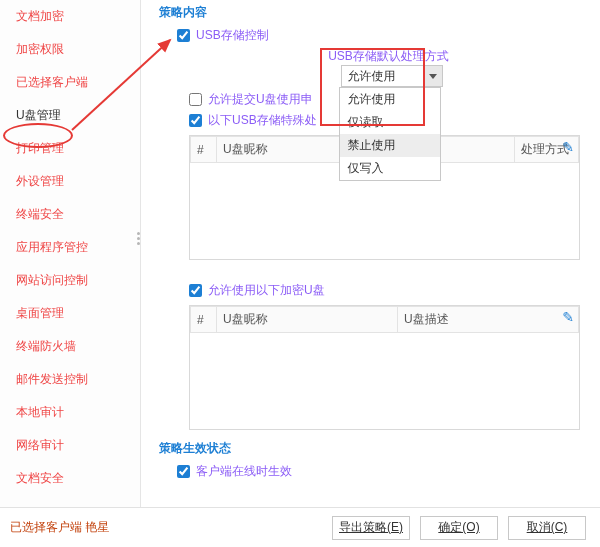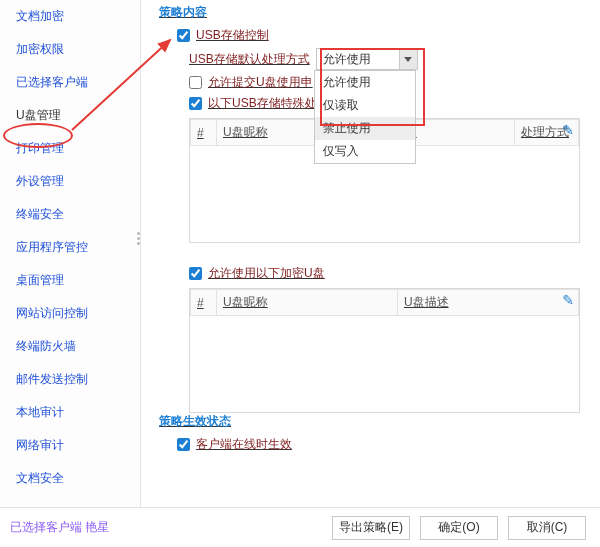--- a/index.html
+++ b/index.html
@@ -8,21 +8,21 @@
 
   
   .sidebar {
     position: absolute; left: 0; top: 0; width: 140px; height: 100%;
     background: #fdfdfd;
   }
   .sidebar-inner {
     height: 506px; overflow: hidden;
   }
   .side-item {
-    padding: 8px 0 8px 16px; font-size: 12px; cursor: pointer; color: #1d4ed8;
+    padding: 8px 0 8px 16px; font-size: 12px; cursor: pointer; color: #ef4444;
   }
   .side-item.active {
     position: relative; color: #333;
   }
   
   .hilite-circle {
     position: absolute;
     left: 3px; top: 123px; 
     width: 70px; height: 25px;
     border: 2px solid #e53935;
@@ -39,33 +39,32 @@
     position: absolute; left: 137px; top: 232px;
     color: #b6b6b6; font-size: 4px; line-height: 4px; letter-spacing: 0px;
     display: flex; flex-direction: column; gap: 2px;
   }
   .divider-dots span { display:block; width:3px; height:3px; background:#b6b6b6; border-radius:50%; }
 
   
   .main {
     position: absolute; left: 141px; top: 0; right: 0; bottom: 0;
     overflow: hidden;
-    text-decoration: underline;
   }
   .content {
     padding: 4px 12px 0 18px;
   }
   .section-title {
     color: #1d7fd4; font-size: 12px; margin-bottom: 6px; font-weight: bold;
   }
   .row { display: flex; align-items: center; margin: 4px 0; }
   .indent1 { padding-left: 18px; }
   .indent2 { padding-left: 30px; }
   input[type="checkbox"] { margin-right: 6px; accent-color:#1d7fd4; }
-  .label-txt { color: #7f1d1d; }
+  .label-txt { color: #8b5cf6; }
   .select-wrap { position: relative; display: inline-block; }
   .fake-select {
     display: inline-flex; align-items: center; justify-content: space-between;
     width: 102px; height: 22px; border: 1px solid #c8c8c8; background: #fff;
     padding: 0 4px 0 6px; font-size:12px; margin-left: 2px;
   }
   .fake-select .caret {
     width: 18px; height: 20px; background: #e8e8e8; border-left:1px solid #c8c8c8;
     display: flex; align-items: center; justify-content: center; margin-right: -4px;
   }
@@ -106,52 +105,52 @@
   }
   .edit-icon {
     position: absolute; right: 6px; color: #1d7fd4; font-size: 14px; cursor: pointer;
   }
   .table-wrap { position: relative; margin-left: 30px; margin-right: 8px; }
 
   
   .pad { height: 18px; }
 
   
-  .sec2 { }
+  .sec2 { margin-top: 10px; }
 
   
   .footer {
     position: absolute; left: 0; bottom: 0; width: 100%; height: 40px;
     border-top: 1px solid #e2e2e2; background: #fff;
     display: flex; align-items: center; justify-content: space-between;
     padding: 0 14px 0 10px;
   }
-  .footer-left { color: #8b5cf6; font-size: 12px; }
-  .footer-btns { display: flex; gap: 10px; }
+  .footer-left { color: #c2410c; font-size: 12px; }
+  .footer-btns { display: flex; gap: 10px; text-decoration: underline; }
   .btn {
     min-width: 78px; height: 24px; border: 1px solid #c8c8c8; background: #fff;
     font-size: 12px; color: #333; display: inline-flex; align-items:center; justify-content:center;
     cursor: pointer;
   }
 </style>
 </head>
 <body>
 
 <div class="sidebar">
   <div class="sidebar-inner" id="sidebar-list">
       <div class="side-item">文档加密</div>
       <div class="side-item">加密权限</div>
       <div class="side-item">已选择客户端</div>
       <div class="side-item active">U盘管理</div>
       <div class="side-item">打印管理</div>
       <div class="side-item">外设管理</div>
       <div class="side-item">终端安全</div>
       <div class="side-item">应用程序管控</div>
+      <div class="side-item">网站访问控制</div>
       <div class="side-item">桌面管理</div>
-      <div class="side-item">网站访问控制</div>
       <div class="side-item">终端防火墙</div>
       <div class="side-item">邮件发送控制</div>
       <div class="side-item">本地审计</div>
       <div class="side-item">网络审计</div>
       <div class="side-item">文档安全</div>
     </div>
 </div>
 <div class="divider"></div>
 <div class="divider-dots">
   <span></span>
@@ -173,21 +172,21 @@
 <div class="main">
   <div class="content">
 
     <div class="section-title">策略内容</div>
 
     <div class="row indent1">
       <input type="checkbox" checked="" style="">
       <span class="label-txt">USB存储控制</span>
     </div>
 
-    <div class="row indent2" style="position:relative;">
+    <div class="row indent2" style="position:relative;flex-direction:column;">
       <span class="label-txt">USB存储默认处理方式</span>
       <div class="select-wrap" style="margin-left:4px;">
         <div class="fake-select">
           <span>允许使用</span>
           <span class="caret">
             <svg viewBox="0 0 8 5">
                 <path d="M0 0 L4 5 L8 0 Z" fill="#555"></path>
               </svg>
           </span>
         </div>

